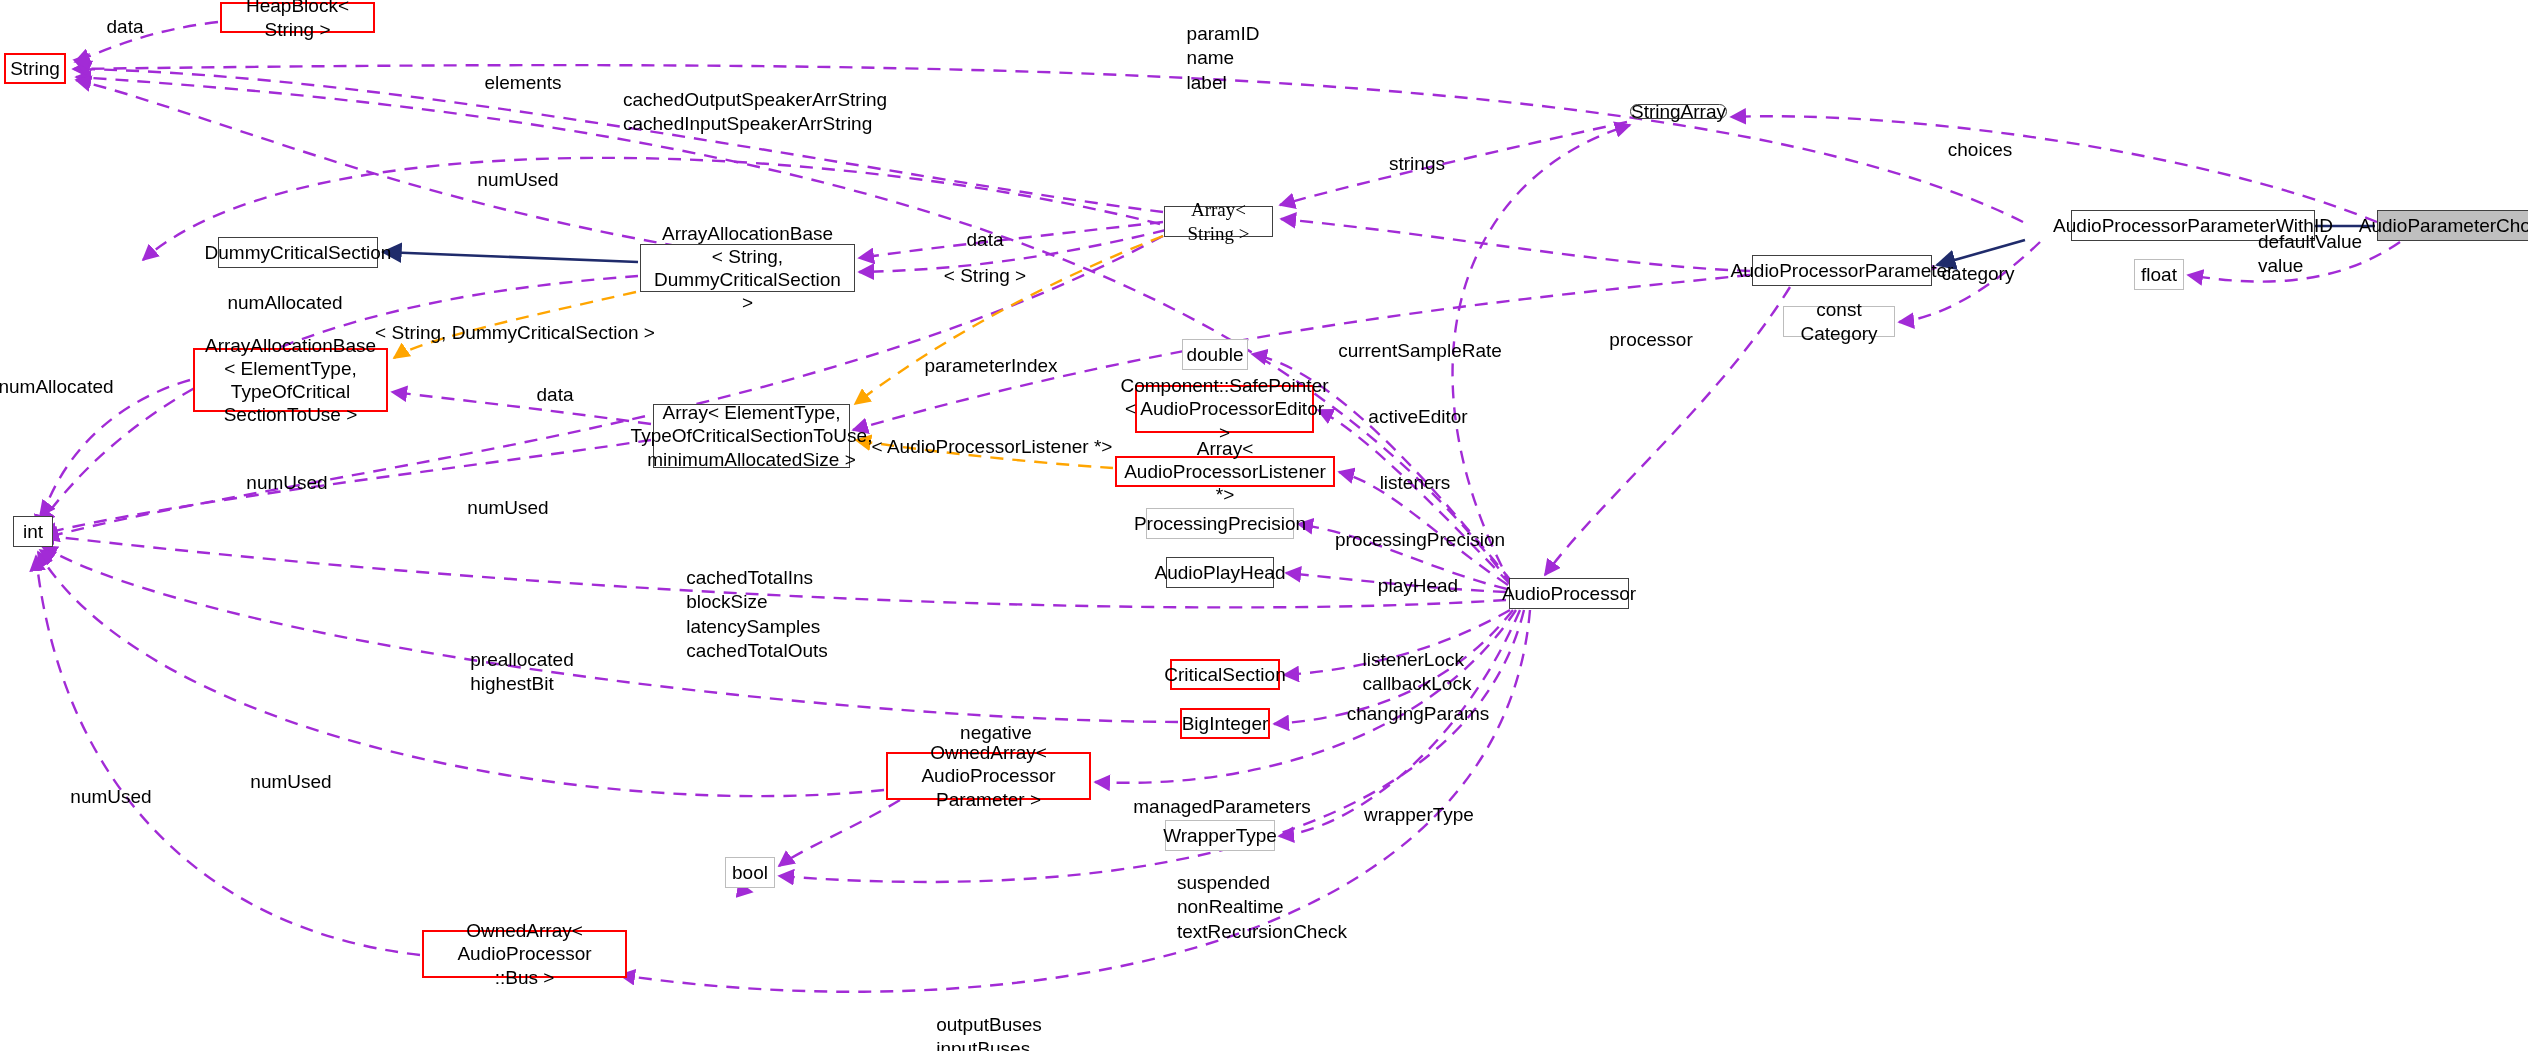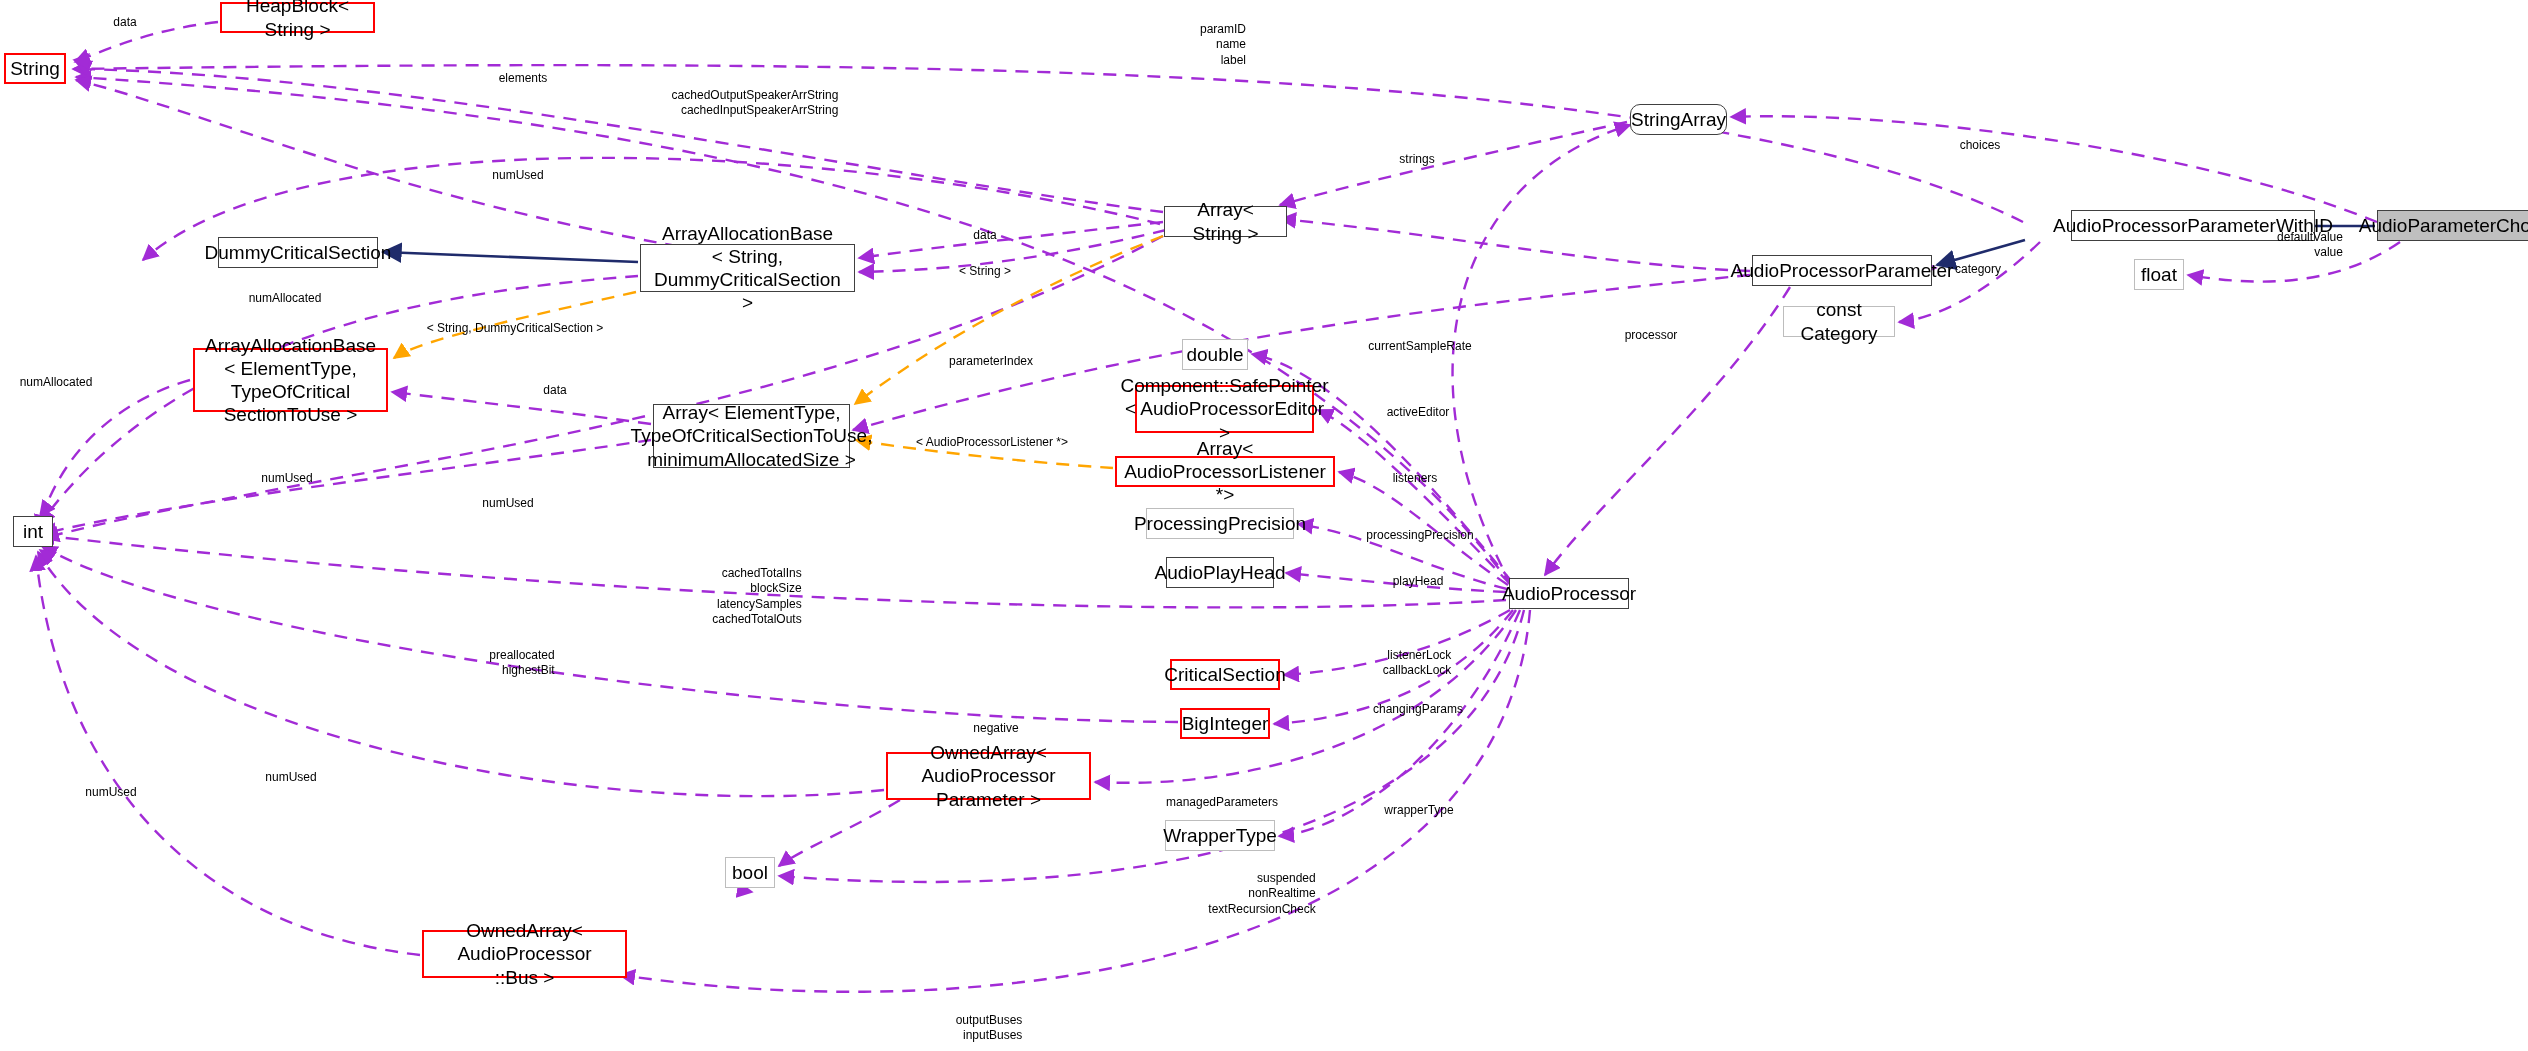--- a/index.html
+++ b/index.html
@@ -43,23 +43,23 @@
   .node.gray-border {
     border: 1.5px solid #bdbdbd;
   }
   .node.highlight {
     background: #bfbfbf;
     border: 1.5px solid #404040;
   }
   .edge-label {
     position: absolute;
     color: #000000;
-    font-size: 12px;
+    font-size: 19px;
     line-height: 1.28;
-    text-align: right;
+    text-align: left;
     white-space: pre-line;
     background: transparent;
     transform: translateX(-50%);
   }
 </style>
 </head>
 <body>
 
 <div id="diagram-root">
 
@@ -193,23 +193,23 @@
 &lt; String, DummyCriticalSection &gt;</div>
 
   <div class="node red" style="left:193px; top:348px; width:195px; height:64px;">ArrayAllocationBase
 &lt; ElementType, TypeOfCritical
 SectionToUse &gt;</div>
 
   <div class="node" style="left:653px; top:404px; width:197px; height:64px;">Array&lt; ElementType,
 TypeOfCriticalSectionToUse,
 minimumAllocatedSize &gt;</div>
 
-  <div class="node" style="left:1164px; top:206px; width:123px; height:31px;">Array&lt; String &gt;</div>
-
-  <div class="node" style="left:1630px; top:104px; width:97px; height:31px;border-radius:10px;">StringArray</div>
+  <div class="node" style="left:1164px; top:206px; width:109px; height:31px;font-family:Liberation Serif, serif;">Array&lt; String &gt;</div>
+
+  <div class="node" style="left:1630px; top:104px; width:97px; height:15px;border-radius:10px;">StringArray</div>
 
   <div class="node" style="left:2023px; top:210px; width:244px; height:31px;margin-left:48px;">AudioProcessorParameterWithID</div>
 
   <div class="node highlight" style="left:2377px; top:210px; width:160px; height:31px;">AudioParameterChoice</div>
 
   <div class="node" style="left:1752px; top:255px; width:180px; height:31px;">AudioProcessorParameter</div>
 
   <div class="node gray-border" style="left:1783px; top:306px; width:112px; height:31px;">const Category</div>
 
   <div class="node gray-border" style="left:2134px; top:259px; width:50px; height:31px;">float</div>

